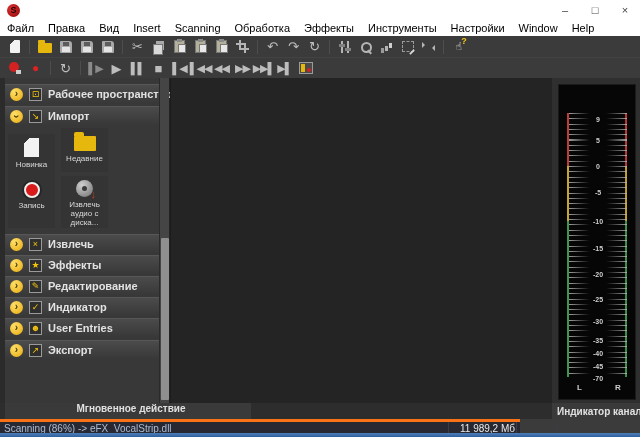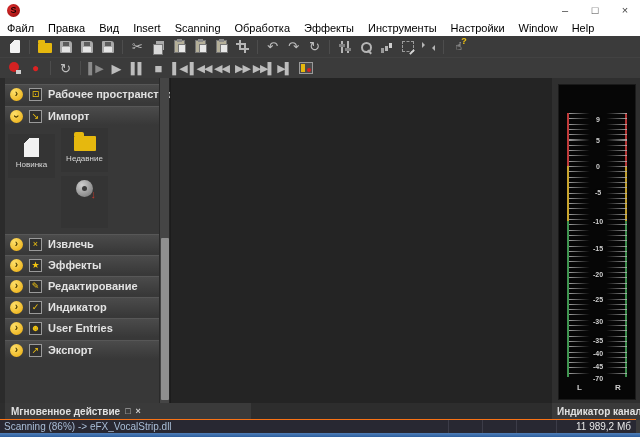--- a/index.html
+++ b/index.html
@@ -100,27 +100,27 @@
   .band.l { left:10px; } .band.r { left:45px; }
   .band.l::after, .band.r::after { content:""; position:absolute; inset:0; }
   .band.l::after { background:linear-gradient(to right, rgba(6,6,6,0), #060606 90%); }
   .band.r::after { background:linear-gradient(to left, rgba(6,6,6,0), #060606 90%); }
   .mtick { position:absolute; left:0; width:78px; text-align:center; color:#cfcfcf; font-size:7px; font-weight:bold; transform:translateY(-50%); text-shadow:0 0 2px #000; }
   .mch { position:absolute; top:298px; color:#cfcfcf; font-size:8px; font-weight:bold; }
   .mch.l { left:18px; } .mch.r { left:56px; }
 
   
   #tabsrow { position:absolute; left:0; top:403px; width:640px; height:16px; background:#2d2d2d; }
-  #tab-instant { position:absolute; left:5px; top:0; width:246px; height:16px; background:#3a3a3a; display:flex; align-items:center; gap:5px; padding-left:6px; }
+  #tab-instant { position:absolute; left:5px; top:0; width:246px; height:16px; background:#3a3a3a; display:flex; align-items:center; gap:5px; padding-left:6px;flex-direction:column; }
   #tab-instant .tx { color:#e0e0e0; font-size:10px; font-weight:bold; }
   #tab-instant .tic { color:#cfcfcf; font-size:9px; font-weight:bold; }
   #tab-channel { position:absolute; left:552px; top:0; width:88px; height:16px; background:#3a3a3a; overflow:hidden; display:flex; align-items:center; padding-left:5px; }
   #tab-channel .tx { color:#e0e0e0; font-size:10px; font-weight:bold; white-space:nowrap; }
 
-  #statusbar { position:absolute; left:0; top:419px; width:636px; height:14px; background:#282832; border-top:1px solid #f97316; }
+  #statusbar { position:absolute; left:0; top:419px; width:520px; height:14px; background:#282832; border-top:3px solid #f97316; }
   #statusmsg { position:absolute; left:4px; top:1px; color:#a9bdd6; font-size:10px; white-space:nowrap; }
   .scell { position:absolute; top:0; height:14px; border-left:1px solid #3c3c48; }
   #statussize { position:absolute; right:5px; top:1px; color:#e8e8e8; font-size:10px;margin-left:33px; }
   #deskstrip { position:absolute; left:0; top:433px; width:640px; height:4px; background:linear-gradient(#4f7fb8,#2d5f9e); }
 </style>
 </head>
 <body>
 
 <div id="app">
 
@@ -285,24 +285,29 @@
 
       <div class="tile" style="left:3px; top:56px; height:44px">
         <span class="ti-new"></span>
         <span class="tlabel">Новинка</span>
       </div>
       <div class="tile" style="left:56px; top:50px; height:44px">
         <span class="ti-folder"></span>
         <span class="tlabel">Недавние</span>
       </div>
 
+      <div class="tile" style="left:3px; top:98px; height:52px">
+        <span class="ti-rec"></span>
+        <span class="tlabel">Запись</span>
+      </div>
       <div class="tile" style="left:56px; top:98px; height:52px">
         <span class="ti-cd">
             <span class="arr">↓</span>
           </span>
+        <span class="tlabel">Извлечь аудио с диска...</span>
       </div>
 
       <div class="panelhdr" style="top:156px">
         <span class="chev">
             <span>›</span>
           </span>
         <span class="hdrbox">×</span>
         <span class="lbl">Извлечь</span>
       </div>
       <div class="panelhdr" style="top:177px">

